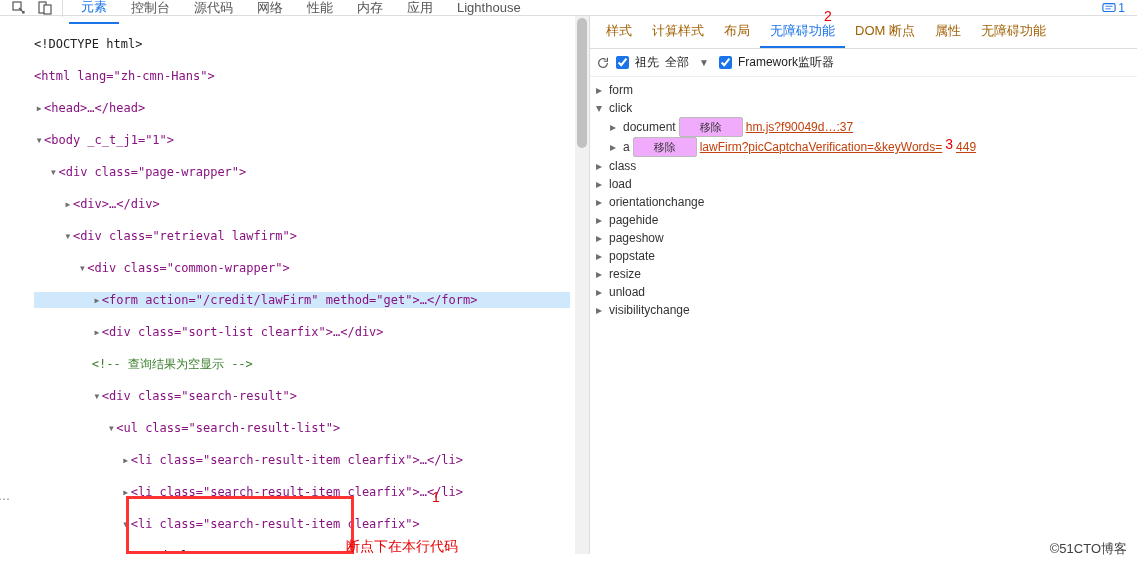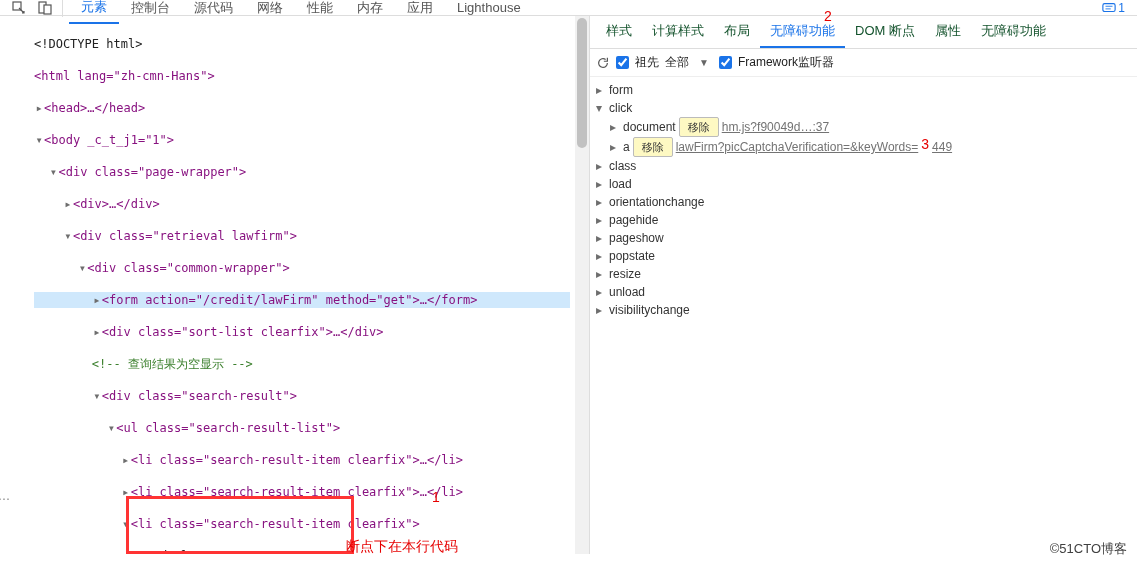--- a/index.html
+++ b/index.html
@@ -20,30 +20,30 @@
 .comment { color: #3c802e; }
 .txt { color: #222; }
 .caret { color: #6e6e6e; display: inline-block; width: 10px; text-align:center; }
 .ellipsis-dots { position: absolute; left: -2px; top: 476px; color: #888; }
 .hl-line { background: #cfe8fc; }
 .red-box { position: absolute; border: 3px solid #ff3333; pointer-events: none; }
 .red-box1 { left: 126px; top: 480px; width: 228px; height: 58px; }
 .anno-red { color: #e60000; font-size: 14px; font-weight: 500; position: absolute; }
 .right-pane { flex: 1; display: flex; flex-direction: column; }
 .sub-tabs { display: flex; border-bottom: 1px solid #ddd; padding: 0 6px; }
-.sub-tab { padding: 6px 10px; font-size: 13px; color: #14532d; cursor: pointer; }
+.sub-tab { padding: 6px 10px; font-size: 13px; color: #a16207; cursor: pointer; }
 .sub-tab.active { color: #1a73e8; border-bottom: 2px solid #1a73e8; }
 .filter-bar { display: flex; align-items: center; height: 28px; padding: 0 6px; gap: 6px; border-bottom: 1px solid #eee; }
 .cb { accent-color: #1a73e8; }
 .dd-arrow { color: #666; font-size: 10px; padding: 0 4px; }
 .events { padding: 4px 6px; font-size: 12px; line-height: 18px; color: #333; }
 .ev-row { display: flex; align-items: center; gap: 3px; }
 .caret2 { color: #6e6e6e; width:10px; display:inline-block; }
-.remove-btn { background: #fef9c3; border: 1px solid #bbb; padding: 0 8px; font-size: 11px; color: #333; cursor: pointer; border-radius: 2px; }
-.ev-link { color: #737373; text-decoration: underline; cursor: pointer; text-align: right; }
+.remove-btn { background: #f0abfc; border: 1px solid #bbb; padding: 0 20px; font-size: 11px; color: #333; cursor: pointer; border-radius: 2px; }
+.ev-link { color: #c2410c; text-decoration: underline; cursor: pointer; text-align: right; }
 .indent1 { padding-left: 14px; }
 .watermark { position: absolute; right: 10px; bottom: 8px; color: #404040; font-size: 13px; }
 .row { display:block;margin-left:28px; }
 svg { display: block; }
 </style>
 </head>
 <body>
 
 <div class="toolbar">
   <span class="icon-btn">

